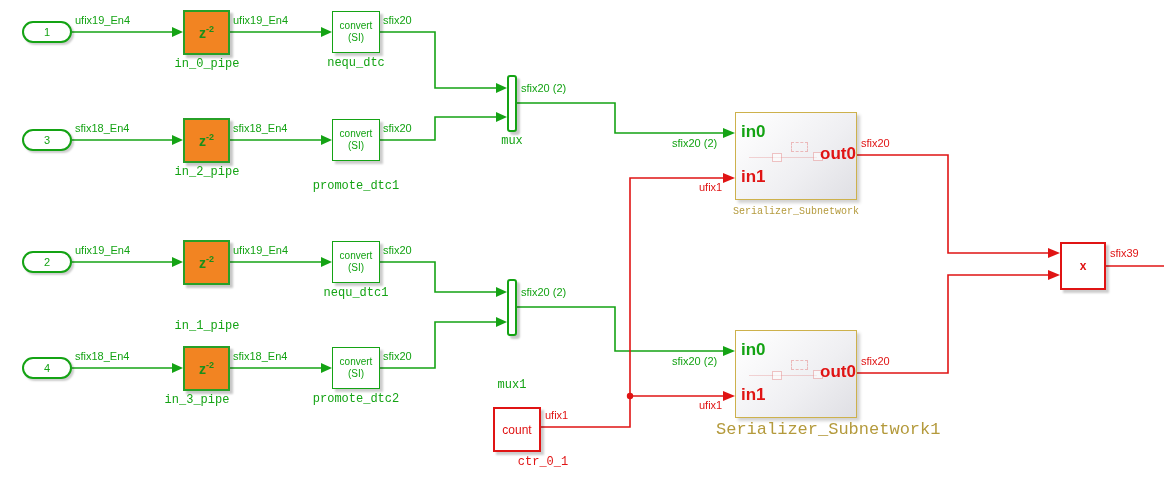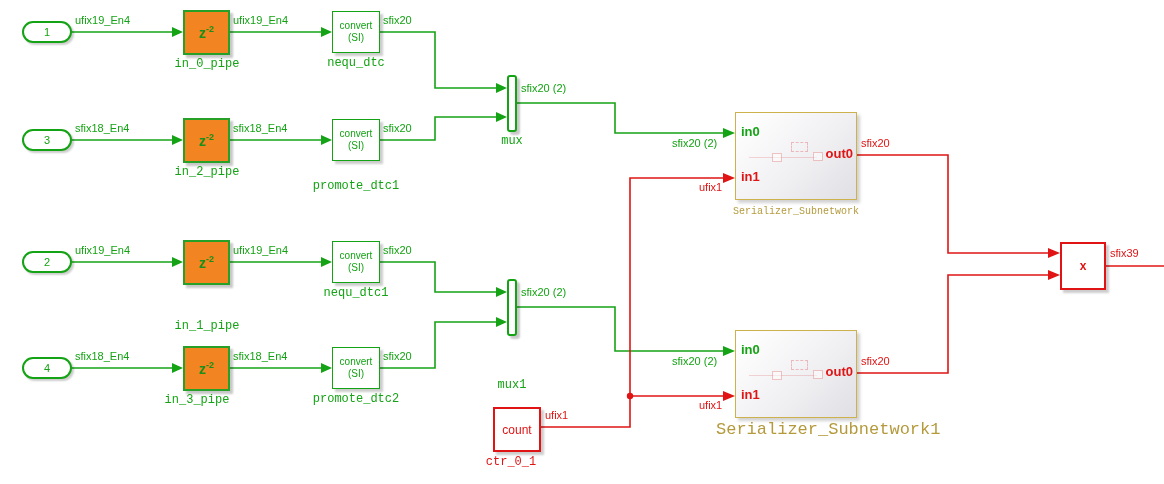--- a/index.html
+++ b/index.html
@@ -23,21 +23,21 @@
         color:#1b8f1b;font-size:14px;font-weight:bold;}
   .zblk sup{font-size:9px;line-height:9px;}
   .cvt{width:48px;height:42px;background:#fff;border:1.5px solid #14a314;
        box-shadow:3px 3px 2px rgba(0,0,0,0.20);display:flex;flex-direction:column;align-items:center;
        justify-content:center;color:#14a314;font-size:10px;line-height:12px;}
   .mux{width:10px;height:57px;background:#fff;border:2px solid #14a314;border-radius:3px;
        box-shadow:3px 3px 2px rgba(0,0,0,0.22);}
   .subnet{width:122px;height:88px;border:1.5px solid #cdb14c;
           background:linear-gradient(135deg,#ffffff 5%,#efeff2 60%,#dfdfe4 100%);
           box-shadow:3px 3px 3px rgba(0,0,0,0.18);}
-  .portlbl{position:absolute;font-size:13px;line-height:12px;font-weight:bold;white-space:nowrap;}
+  .portlbl{position:absolute;font-size:17px;line-height:12px;font-weight:bold;white-space:nowrap;}
   .redblk{background:#fff;border:2px solid #e01414;box-shadow:3px 3px 2px rgba(0,0,0,0.20);
           display:flex;align-items:center;justify-content:center;color:#e01414;font-size:12px;}
 
   .pv{position:absolute;opacity:0.55;}
   .pv-line{width:68px;height:1px;background:rgba(225,120,120,0.55);}
   .pv-sq{width:8px;height:7px;background:#fff;border:1px solid rgba(225,110,110,0.7);}
   .pv-dash{width:15px;height:8px;border:1px dashed rgba(225,110,110,0.8);}
 </style>
 </head>
 <body>
@@ -190,21 +190,21 @@
   <div class="portlbl green" style="left:741px;top:344px;">in0</div>
   <div class="portlbl red" style="left:741px;top:389px;">in1</div>
   <div class="portlbl red" style="left:820px;top:366px;width:33px;text-align:right;">out0</div>
   <div class="bname gold" style="left:716px;top:423px;width:160px;font-size:17px;">Serializer_Subnetwork1</div>
   <div class="lbl red" style="left:699px;top:399px;">ufix1</div>
   <div class="lbl red" style="left:861px;top:355px;">sfix20</div>
 
   <div class="blk redblk" style="left:493px;top:407px;width:48px;height:45px;">
       <span>count</span>
     </div>
-  <div class="bname red" style="left:476px;top:456px;width:70px;">ctr_0_1</div>
+  <div class="bname red" style="left:508px;top:456px;width:70px;">ctr_0_1</div>
   <div class="lbl red" style="left:545px;top:409px;">ufix1</div>
 
   <div class="blk redblk" style="left:1060px;top:242px;width:46px;height:48px;font-weight:bold;">
       <span>x</span>
     </div>
   <div class="lbl red" style="left:1110px;top:247px;">sfix39</div>
 
 </div>
 
 </body></html>

